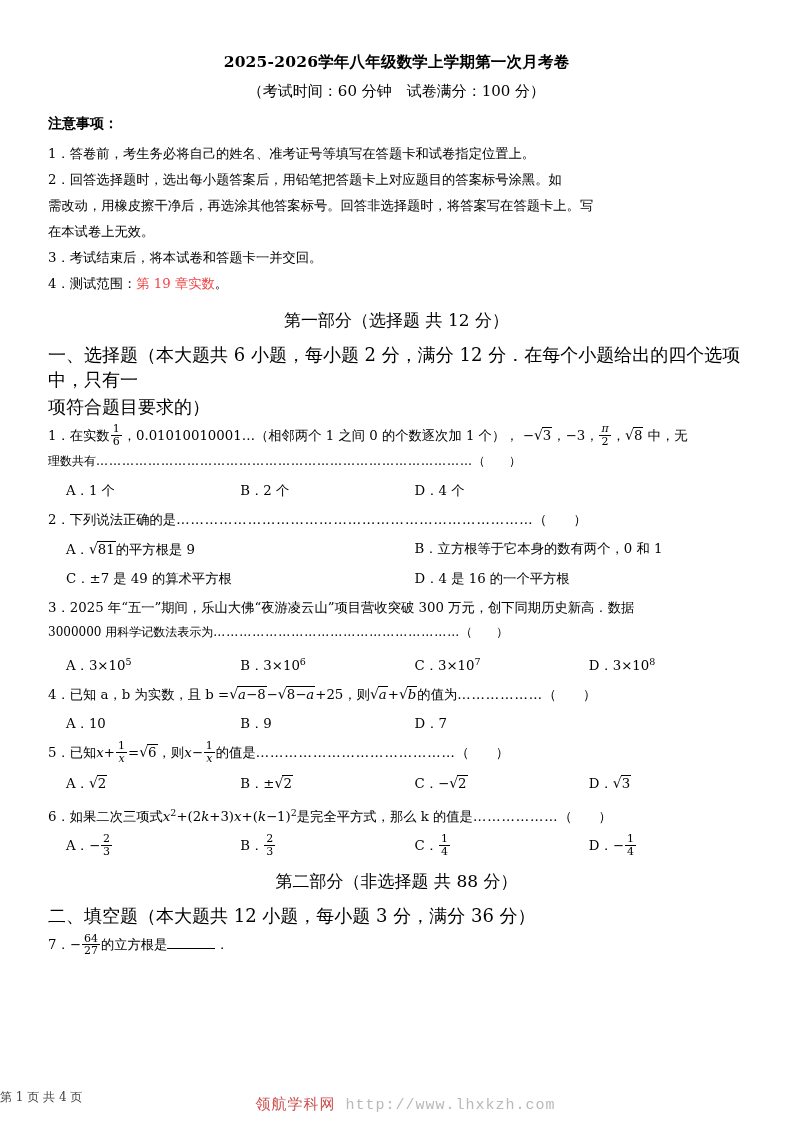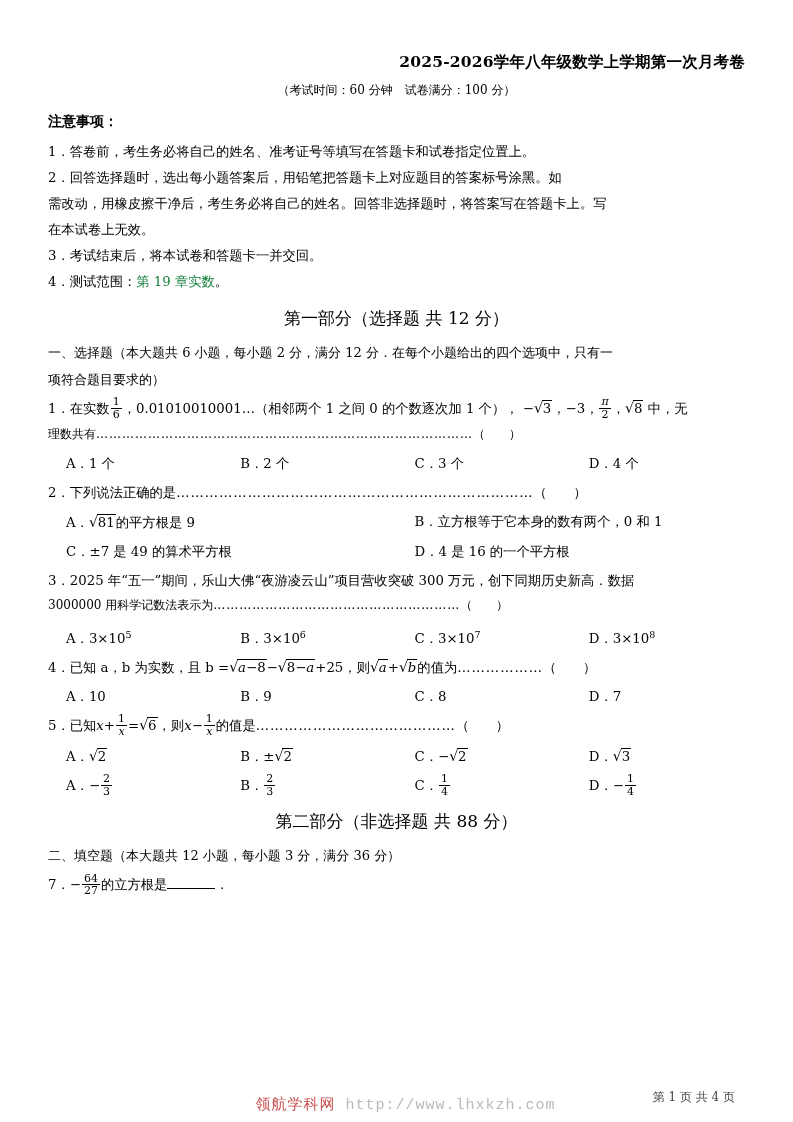--- a/index.html
+++ b/index.html
@@ -22,51 +22,51 @@
     padding: 0;
     box-sizing: border-box;
   }
   .content {
     position: absolute;
     left: 48px;
     top: 52px;
     width: 697px;
   }
   .title {
-    text-align: right;
+    text-align: center;
     font-size: 15.5px;
     font-weight: bold;
     letter-spacing: 0.2px;
     margin: 0 0 9px 0;
   }
   .subtitle {
     text-align: center;
-    font-size: 12px;
+    font-size: 15px;
     margin: 0 0 14px 0;
   }
   .section-head {
     font-size: 14px;
     font-weight: bold;
     margin: 0 0 8px 0;
   }
   .note-line {
     font-size: 13.3px;
     line-height: 26px;
     margin: 0;
   }
   .red {
-    color: #15803d;
+    color: #ef4444;
   }
   .center-head {
     text-align: center;
     font-size: 17px;
     margin: 12px 0 10px 0;
   }
   .para {
-    font-size: 13px;
+    font-size: 18px;
     line-height: 25px;
     margin: 0 0 2px 0;
   }
   .q {
     font-size: 13.3px;
     line-height: 25px;
     margin: 4px 0 0 0;
   }
   .q-cont {
     font-size: 12px;
@@ -144,21 +144,21 @@
   .blank {
     display: inline-block;
     width: 48px;
     border-bottom: 1px solid #000;
   }
   .footer {
     position: absolute;
     left: 0;
     bottom: 16px;
     width: 735px;
-    text-align: right;
+    text-align: left;
     font-size: 12px;
     color: #444;
   }
   .watermark {
     position: absolute;
     left: 9px;
     bottom: 8px;
     width: 793px;
     text-align: center;
     font-size: 15px;
@@ -177,21 +177,21 @@
 <div class="page">
   <div class="content">
 
     <div class="title">2025-2026学年八年级数学上学期第一次月考卷</div>
     <div class="subtitle">（考试时间：60 分钟　试卷满分：100 分）</div>
 
     <div class="section-head">注意事项：</div>
 
     <p class="note-line">1．答卷前，考生务必将自己的姓名、准考证号等填写在答题卡和试卷指定位置上。</p>
     <p class="note-line">2．回答选择题时，选出每小题答案后，用铅笔把答题卡上对应题目的答案标号涂黑。如</p>
-    <p class="note-line">需改动，用橡皮擦干净后，考生务必将自己的姓名。回答非选择题时，将答案写在答题卡上。写</p>
+    <p class="note-line">需改动，用橡皮擦干净后，再选涂其他答案标号。回答非选择题时，将答案写在答题卡上。写</p>
     <p class="note-line">在本试卷上无效。</p>
     <p class="note-line">3．考试结束后，将本试卷和答题卡一并交回。</p>
     <p class="note-line">
       <span>4．测试范围：</span><span class="red">第 19 章实数</span><span>。</span>
     </p>
 
     <div class="center-head">第一部分（选择题 共 12 分）</div>
 
     <p class="para">一、选择题（本大题共 6 小题，每小题 2 分，满分 12 分．在每个小题给出的四个选项中，只有一</p>
     <p class="para">项符合题目要求的）</p>
@@ -201,21 +201,20 @@
       <span class="brk">
         −<span class="sqrt"><span class="rad">√</span><span class="body">3</span></span>，−3，<span class="frac"><span class="n"><span class="ital">π</span></span><span class="d">2</span></span>，<span class="sqrt"><span class="rad">√</span><span class="body">8</span></span>
       </span><span>中，无</span>
     </p>
     <p class="q-cont">
       <span>理数共有</span><span class="dots">……………………………………………………………………………</span><span class="paren">（　　）</span>
     </p>
     <div class="opts">
       <div>A．1 个</div>
       <div>B．2 个</div>
-      <div>C．3 个</div>
       <div>D．4 个</div>
     </div>
 
     <p class="q">
       <span>2．</span><span>下列说法正确的是</span><span class="dots">…………………………………………………………………</span><span class="paren">（　　）</span>
     </p>
     <div class="opts two">
       <div>
         <span>A．</span><span class="sqrt"><span class="rad">√</span><span class="body">81</span></span><span>的平方根是 9</span>
       </div>
@@ -244,34 +243,36 @@
       <div>C．<span>3×10</span><span class="sup">7</span></div>
       <div>D．<span>3×10</span><span class="sup">8</span></div>
     </div>
 
     <p class="q">
       <span>4．</span><span>已知 a，b 为实数，且 b =</span><span class="sqrt"><span class="rad">√</span><span class="body"><span class="ital">a</span>−8</span></span>−<span class="sqrt"><span class="rad">√</span><span class="body">8−<span class="ital">a</span></span></span>+25<span>，则</span><span class="sqrt"><span class="rad">√</span><span class="body"><span class="ital">a</span></span></span>+<span class="sqrt"><span class="rad">√</span><span class="body"><span class="ital">b</span></span></span><span>的值为</span><span class="dots">………………</span><span class="paren">（　　）</span>
     </p>
     <div class="opts">
       <div>A．10</div>
       <div>B．9</div>
-      <div>C．8</div>
       <div>D．7</div>
     </div>
 
     <p class="q">
       <span>5．</span><span>已知</span><span class="ital">x</span>+<span class="frac"><span class="n">1</span><span class="d"><span class="ital">x</span></span></span>=<span class="sqrt"><span class="rad">√</span><span class="body">6</span></span><span>，则</span><span class="ital">x</span>−<span class="frac"><span class="n">1</span><span class="d"><span class="ital">x</span></span></span><span>的值是</span><span class="dots">……………………………………</span><span class="paren">（　　）</span>
     </p>
     <div class="opts">
       <div><span>A．</span><span class="sqrt"><span class="rad">√</span><span class="body">2</span></span></div>
       <div><span>B．</span>±<span class="sqrt"><span class="rad">√</span><span class="body">2</span></span></div>
       <div><span>C．</span>−<span class="sqrt"><span class="rad">√</span><span class="body">2</span></span></div>
       <div><span>D．</span><span class="sqrt"><span class="rad">√</span><span class="body">3</span></span></div>
     </div>
 
+    <p class="q">
+      <span>6．</span><span>如果二次三项式</span><span class="ital">x</span><span class="sup">2</span>+(2<span class="ital">k</span>+3)<span class="ital">x</span>+(<span class="ital">k</span>−1)<span class="sup">2</span><span>是完全平方式，那么 k 的值是</span><span class="dots">………………</span><span class="paren">（　　）</span>
+    </p>
     <div class="opts">
       <div><span>A．</span>−<span class="frac"><span class="n">2</span><span class="d">3</span></span></div>
       <div><span>B．</span><span class="frac"><span class="n">2</span><span class="d">3</span></span></div>
       <div><span>C．</span><span class="frac"><span class="n">1</span><span class="d">4</span></span></div>
       <div><span>D．</span>−<span class="frac"><span class="n">1</span><span class="d">4</span></span></div>
     </div>
 
     <div class="center-head">第二部分（非选择题 共 88 分）</div>
 
     <p class="para">二、填空题（本大题共 12 小题，每小题 3 分，满分 36 分）</p>

